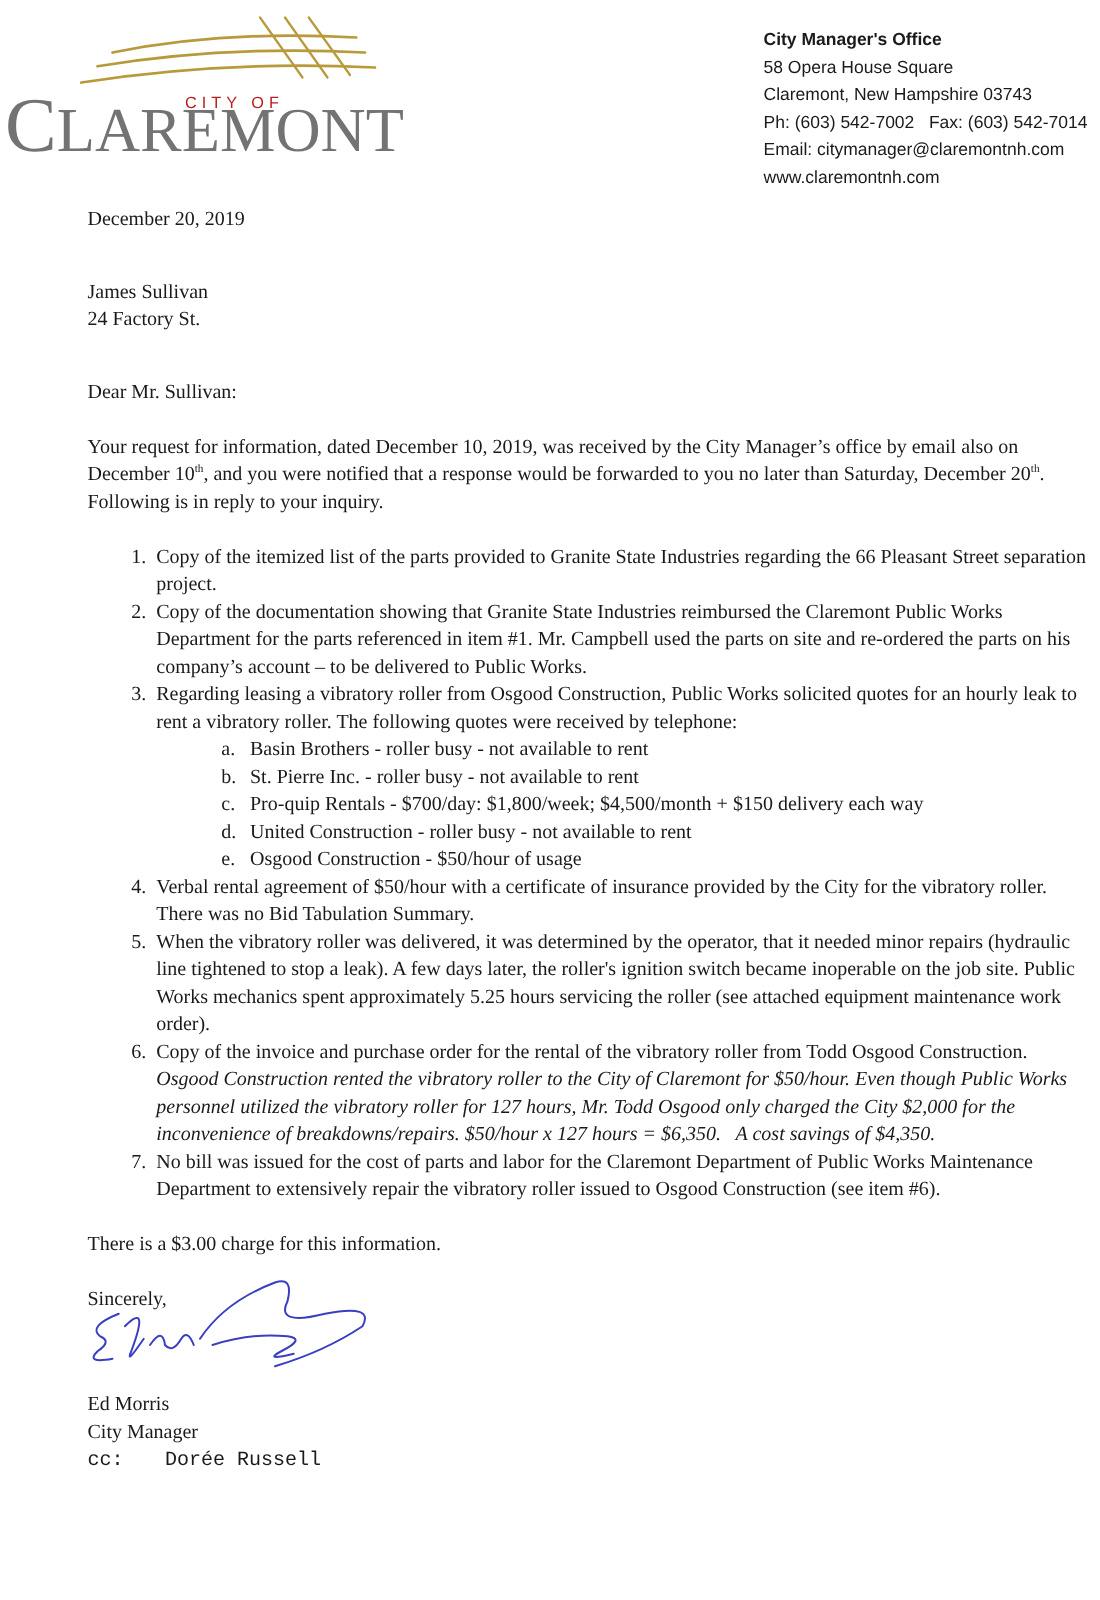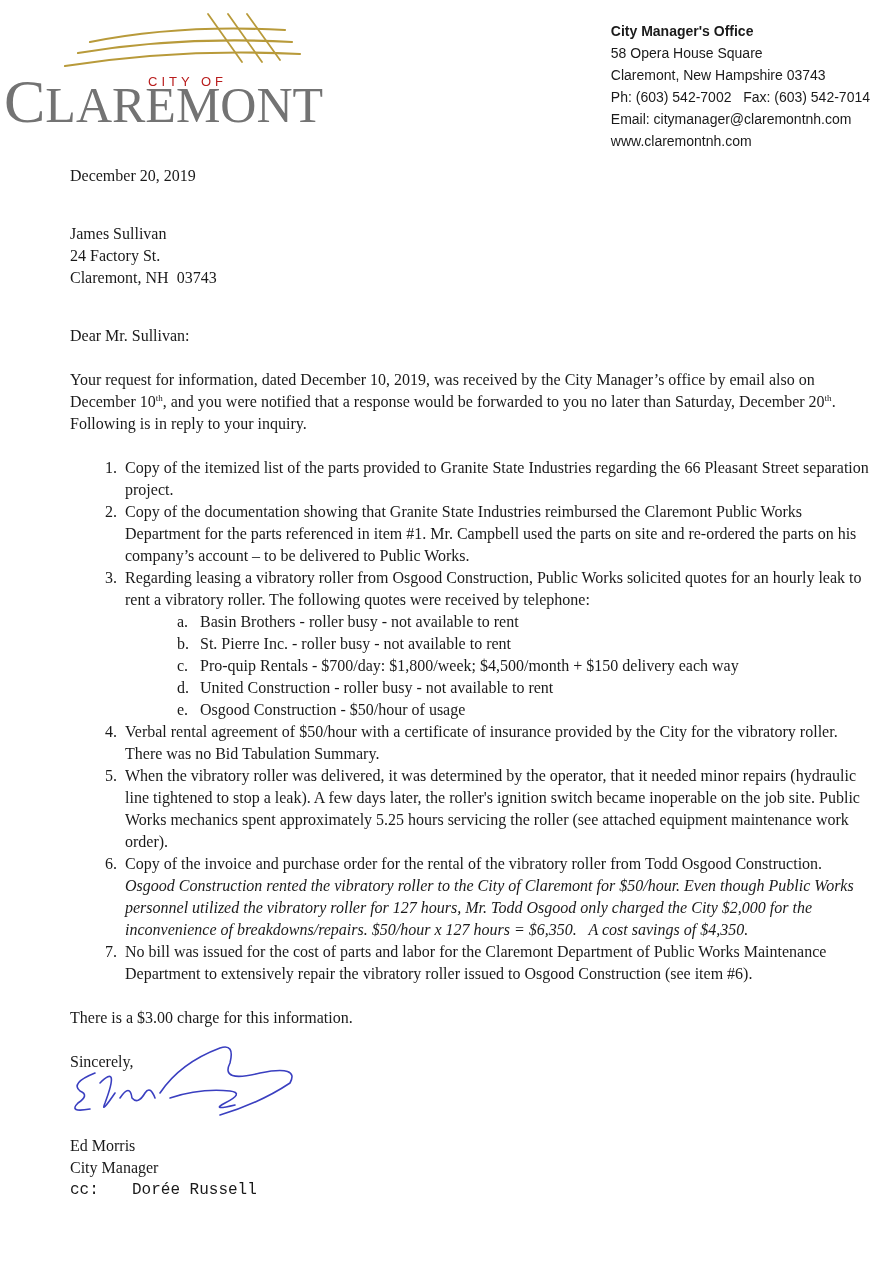--- a/index.html
+++ b/index.html
@@ -64,21 +64,20 @@
   <div>Email: citymanager@claremontnh.com</div>
   <div>www.claremontnh.com</div>
 </div>
 
 <div class="letter serif">
   <p class="date">December 20, 2019</p>
 
   <div class="addr">
     <p>James Sullivan</p>
     <p>24 Factory St.</p>
-    <p style="white-space:pre">Claremont, NH  03743</p>
   </div>
 
   <p class="salutation">Dear Mr. Sullivan:</p>
 
   <p class="intro"><span>Your request for information, dated December 10, 2019, was received by the City Manager’s office by email also on December 10</span><sup>th</sup><span>, and you were notified that a response would be forwarded to you no later than Saturday, December 20</span><sup>th</sup><span style="white-space:pre-wrap">.  Following is in reply to your inquiry.</span></p>
 
   <ol class="items">
     <li><span class="num">1.</span><span>Copy of the itemized list of the parts provided to Granite State Industries regarding the 66 Pleasant Street separation project.</span></li>
     <li><span class="num">2.</span><span>Copy of the documentation showing that Granite State Industries reimbursed the Claremont Public Works Department for the parts referenced in item #1.  Mr. Campbell used the parts on site and re-ordered the parts on his company’s account – to be delivered to Public Works.</span></li>
     <li><span class="num">3.</span><span>Regarding leasing a vibratory roller from Osgood Construction, Public Works solicited quotes for an hourly leak to rent a vibratory roller.  The following quotes were received by telephone:</span>

